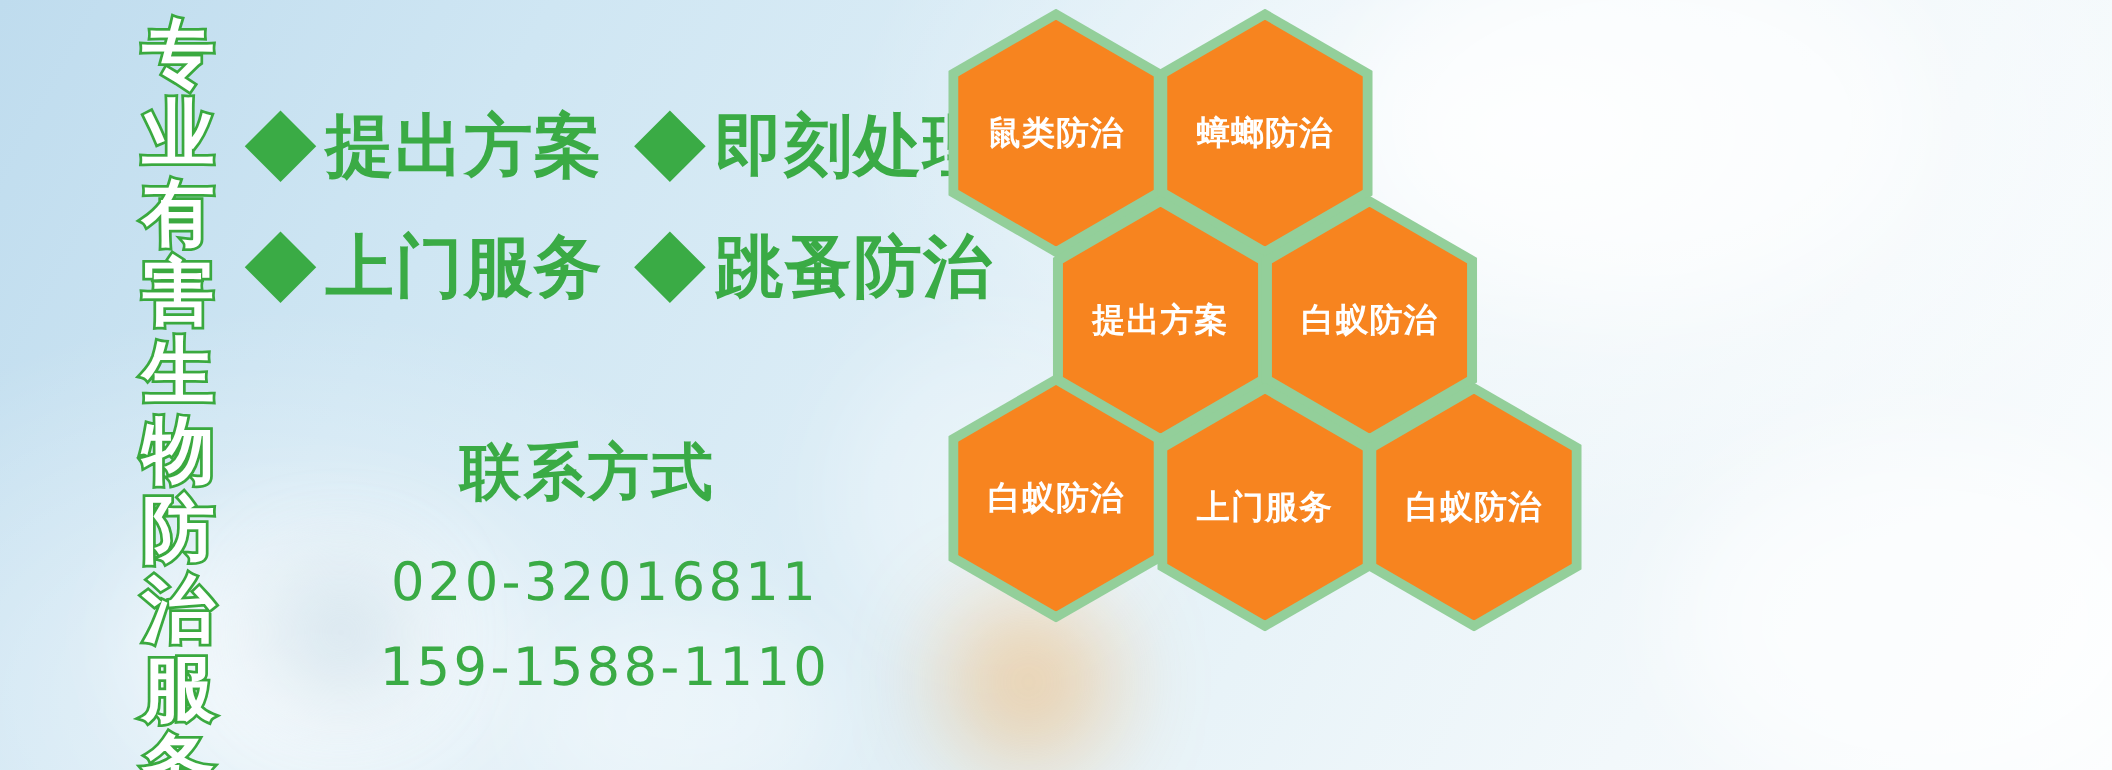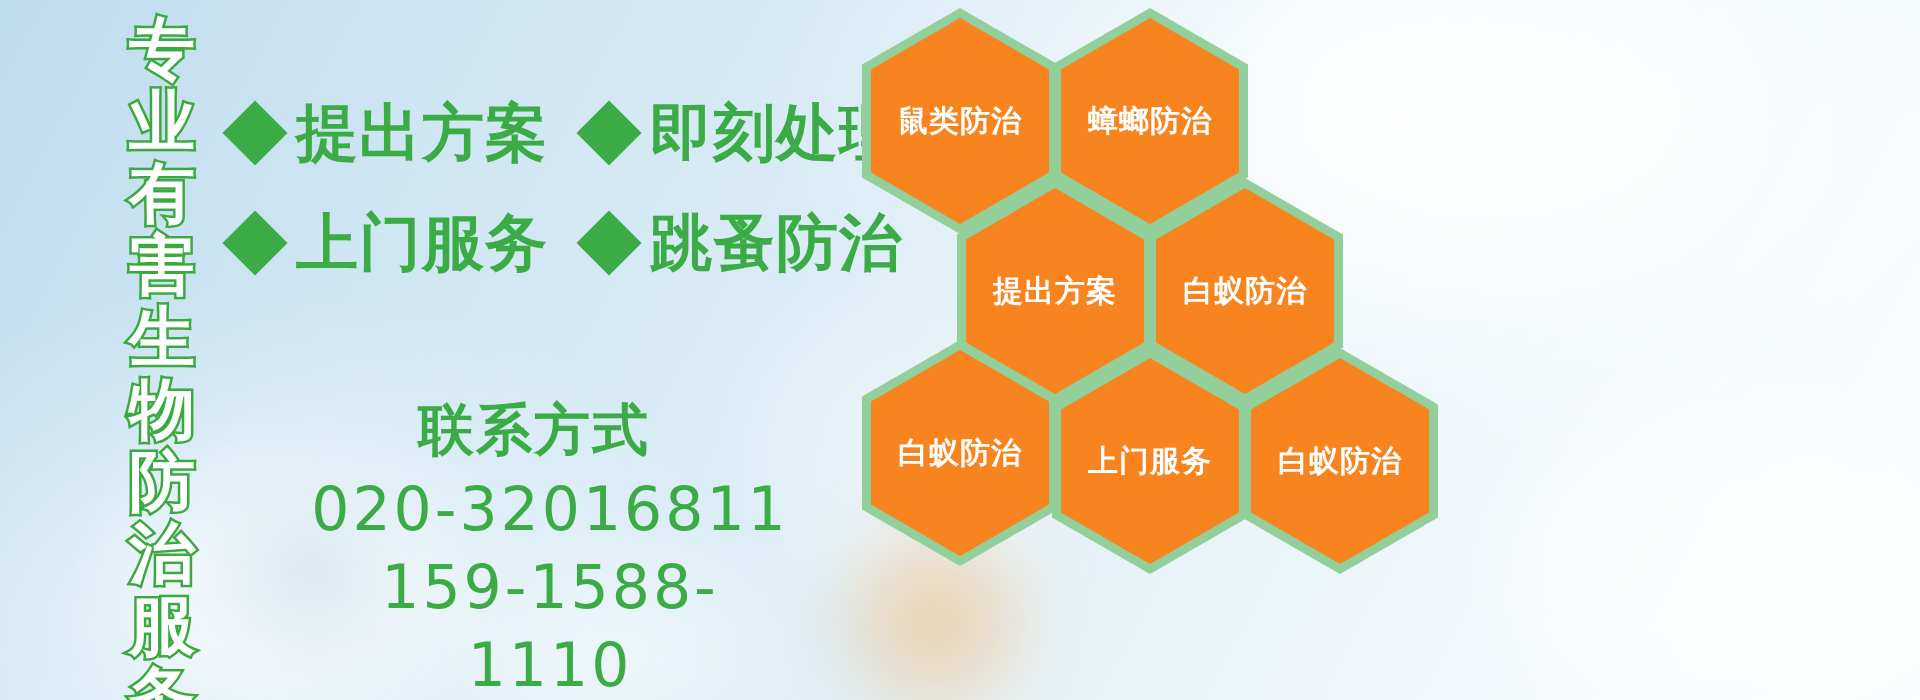--- a/index.html
+++ b/index.html
@@ -99,26 +99,26 @@
     width: 500px;
     text-align: center;
     z-index: 5;
   }
   #contact-title {
     font-size: 56px;
     line-height: 64px;
     font-weight: 700;
     color: #3aab45;
     letter-spacing: 2px;
-    margin-bottom: 8px;
+    margin-bottom: 28px;
     text-align: left;
     padding-left: 118px;
   }
   .contact-phone {
-    font-size: 60px;
+    font-size: 48px;
     line-height: 78px;
     font-weight: 400;
     color: #3aab45;
     letter-spacing: 3px;
     font-family: "DejaVu Sans", "Liberation Sans", sans-serif;
   }
 
   
   #honeycomb {
     position: absolute;

